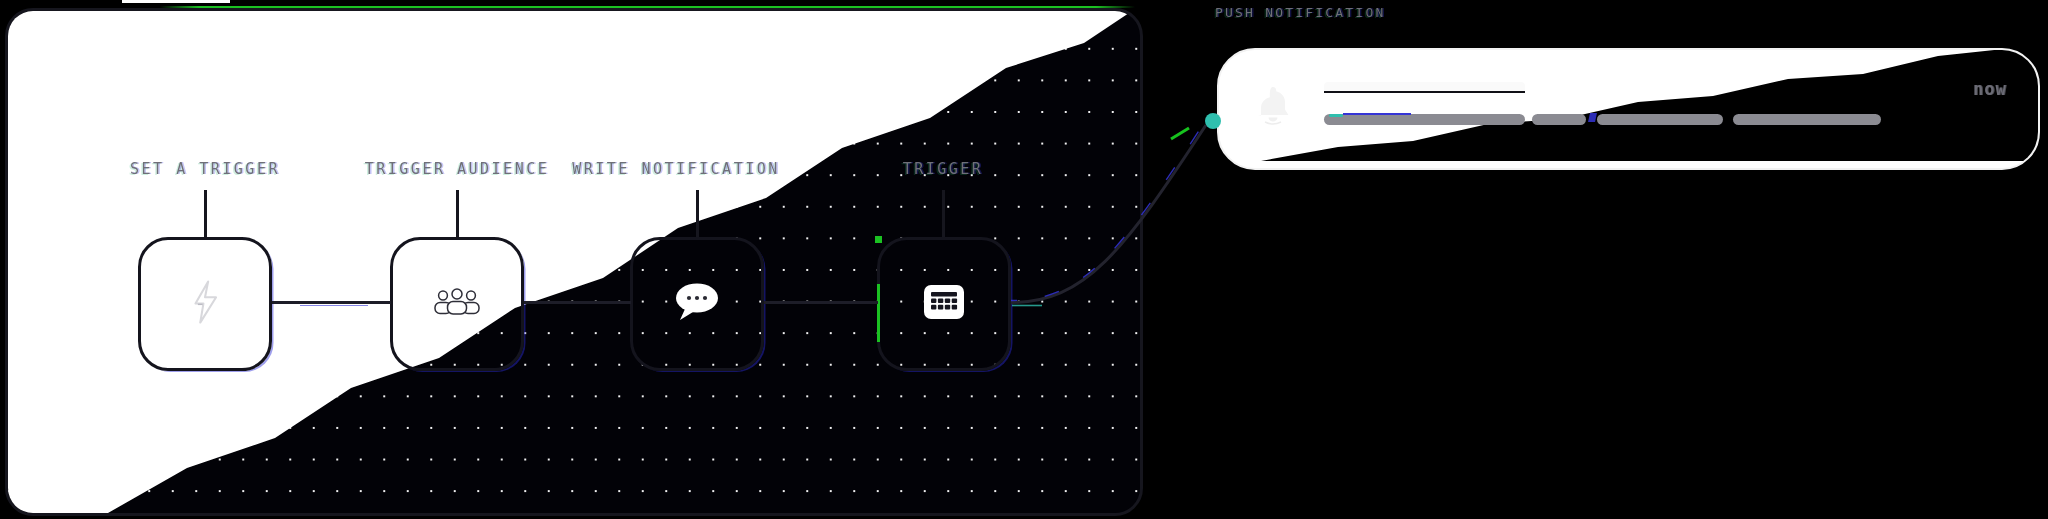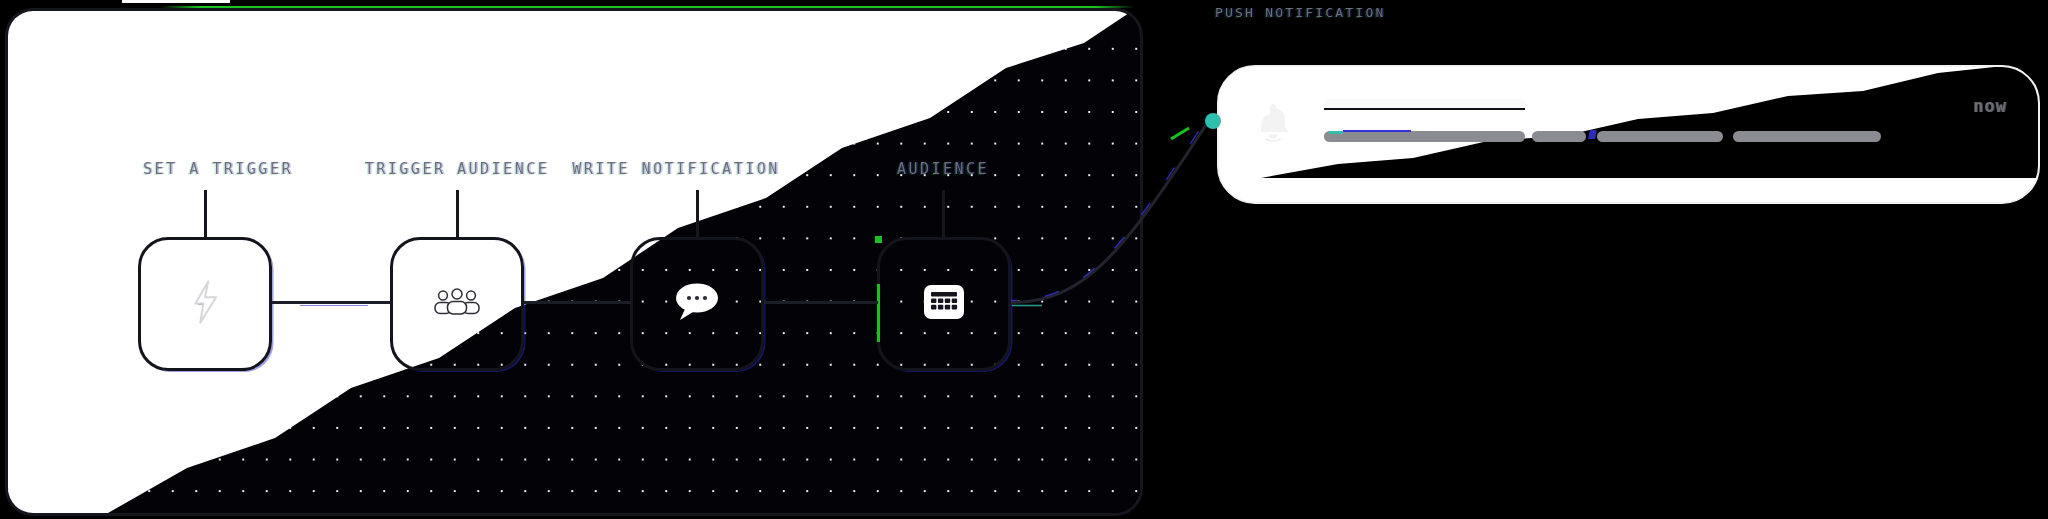--- a/index.html
+++ b/index.html
@@ -44,21 +44,21 @@
   
   .flow-svg{position:absolute;left:0;top:0;width:2048px;height:519px;}
 
   
   .push-title{
     position:absolute;left:1215px;top:4px;font-size:13px;letter-spacing:2.2px;height:18px;line-height:18px;
     color:var(--label_gray,#6f6f78);white-space:nowrap;
     text-shadow:1.5px 0 0 rgba(60,60,230,.30),-1.5px 1px 0 rgba(30,180,110,.22);
   }
   .card{
-    position:absolute;left:1217px;top:65px;width:823px;height:139px;box-sizing:border-box;
+    position:absolute;left:1217px;top:48px;width:823px;height:122px;box-sizing:border-box;
     background:var(--card_white,#fff);border:2px solid #f2f2f2;border-radius:38px;overflow:hidden;
   }
   .card-dark-wedge{
     position:absolute;left:-2px;top:-2px;width:823px;height:113px;background:#000;
     clip-path:polygon(44px 113px,121px 99px,196px 93px,271px 76px,346px 71px,421px 54px,
       496px 48px,571px 31px,646px 26px,721px 8px,796px 0,823px 0,823px 113px);
   }
   .bell-wrap{position:absolute;left:34px;top:34px;width:40px;height:44px;}
   .title-bar{
     position:absolute;left:105px;top:32px;width:201px;height:9px;background:#fafafa;
@@ -83,21 +83,21 @@
 
 <div class="stage">
 
   <div class="panel">
     <div class="dots"></div>
     <div class="white-wedge"></div>
   </div>
   <div class="green-topline"></div>
   <div class="white-streak"></div>
 
-  <div class="node-label" style="left:218px">SET A TRIGGER</div>
+  <div class="node-label" style="left:205px">SET A TRIGGER</div>
   <div class="stem" style="left:204px"></div>
   <div class="node n1" style="left:138px">
     <span>
       <svg width="38" height="50" viewBox="0 0 24 30">
         <path d="M14 2 L6 16 H11 L9 28 L19 12 H12 Z" fill="#ffffff" stroke="#d8d8dc" stroke-width="1.3" stroke-linejoin="round"></path>
         <path d="M7.5 16.5 h3" stroke="#bcbcc4" stroke-width="0.9" fill="none"></path>
       </svg>
     </span>
   </div>
 
@@ -125,21 +125,21 @@
       <svg width="50" height="42" viewBox="0 0 50 42">
         <ellipse cx="25" cy="17" rx="21" ry="14.5" fill="#ffffff"></ellipse>
         <path d="M13 28 L8 39 L21 31 Z" fill="#ffffff"></path>
         <circle cx="17" cy="17" r="2.1" fill="#2a2a33"></circle>
         <circle cx="25" cy="17" r="2.1" fill="#2a2a33"></circle>
         <circle cx="33" cy="17" r="2.1" fill="#2a2a33"></circle>
       </svg>
     </span>
   </div>
 
-  <div class="node-label" style="left:943px">AUDIENCE</div>
+  <div class="node-label" style="left:943px">TRIGGER</div>
   <div class="stem" style="left:942px"></div>
   <div class="node n4" style="left:877px">
     <span>
       <svg width="44" height="40" viewBox="0 0 44 40">
         <rect x="2" y="3" width="40" height="34" rx="7" fill="#ffffff"></rect>
         <g fill="#15151f">
           <rect x="9" y="10" width="26" height="4.5" rx="1"></rect>
           <rect x="9" y="16.5" width="5.4" height="4.6" rx="1"></rect>
           <rect x="15.9" y="16.5" width="5.4" height="4.6" rx="1"></rect>
           <rect x="22.8" y="16.5" width="5.4" height="4.6" rx="1"></rect>

